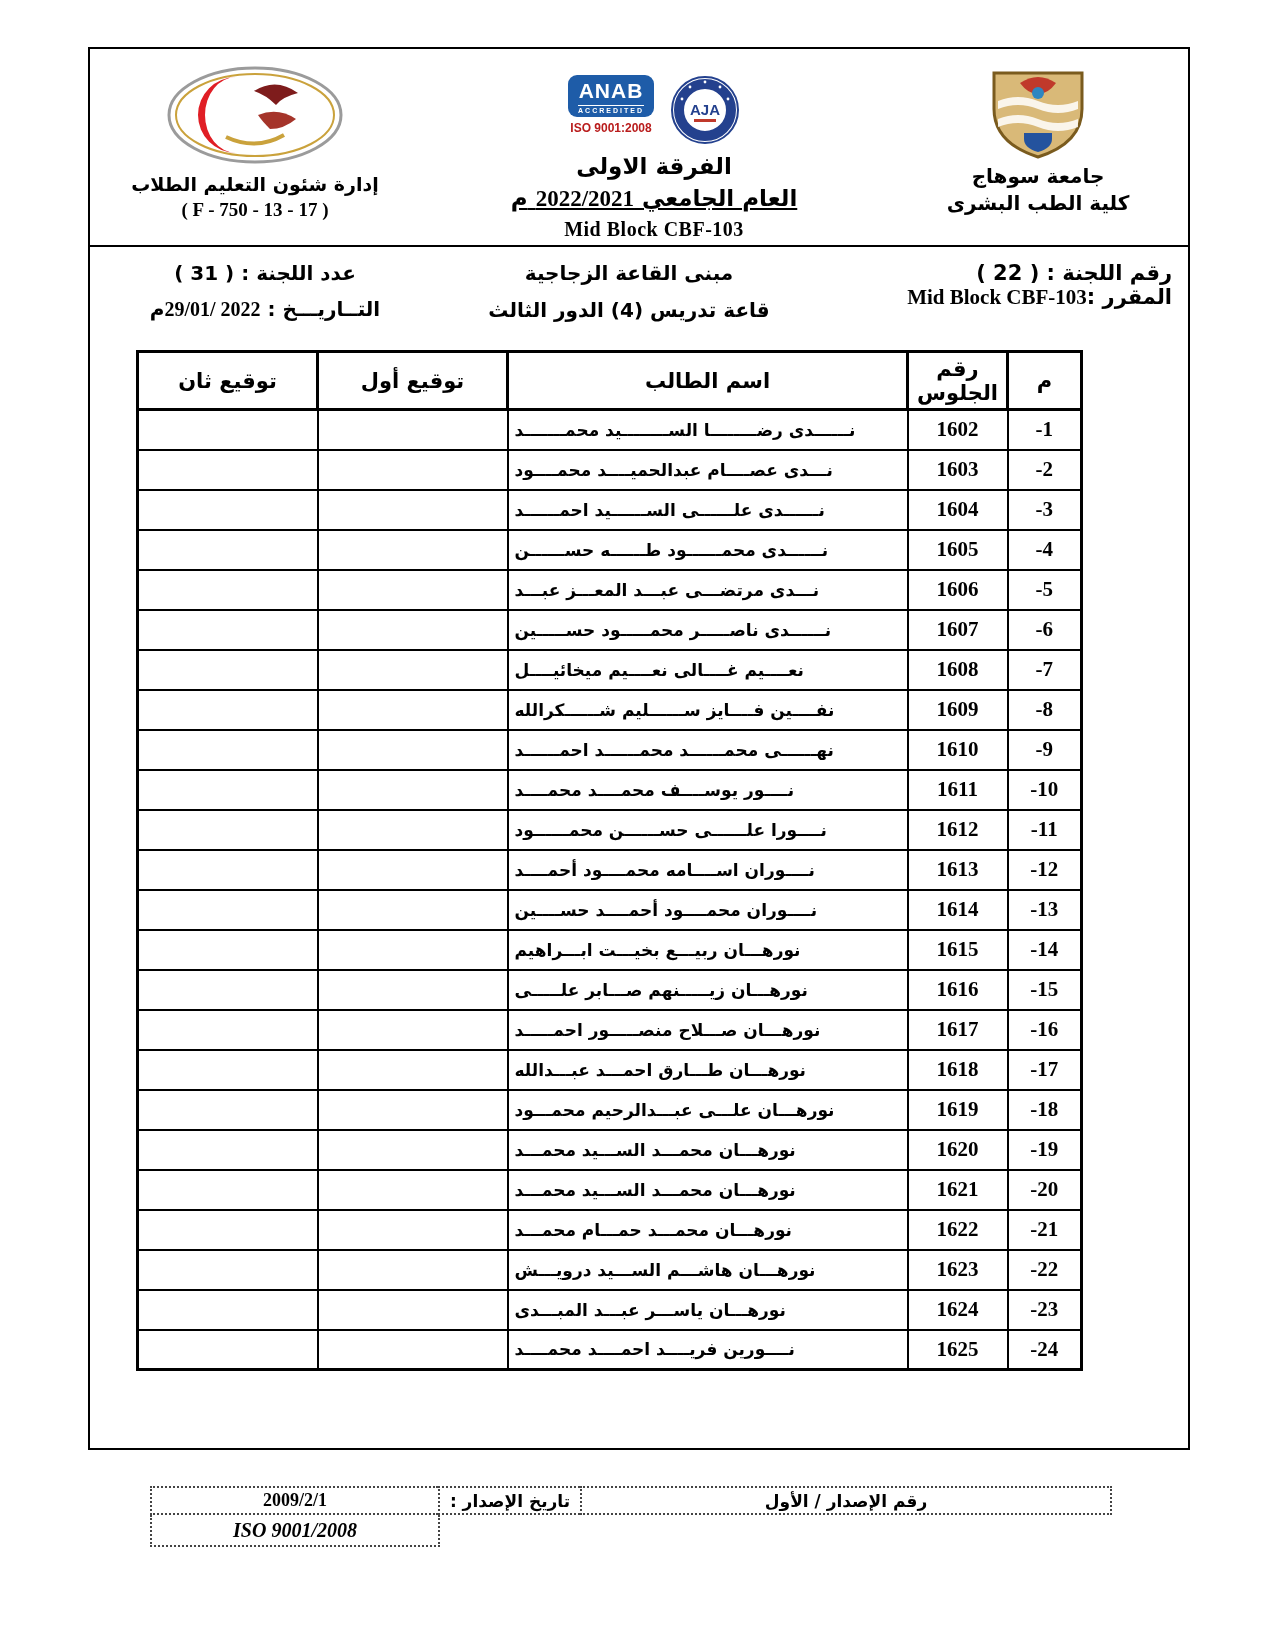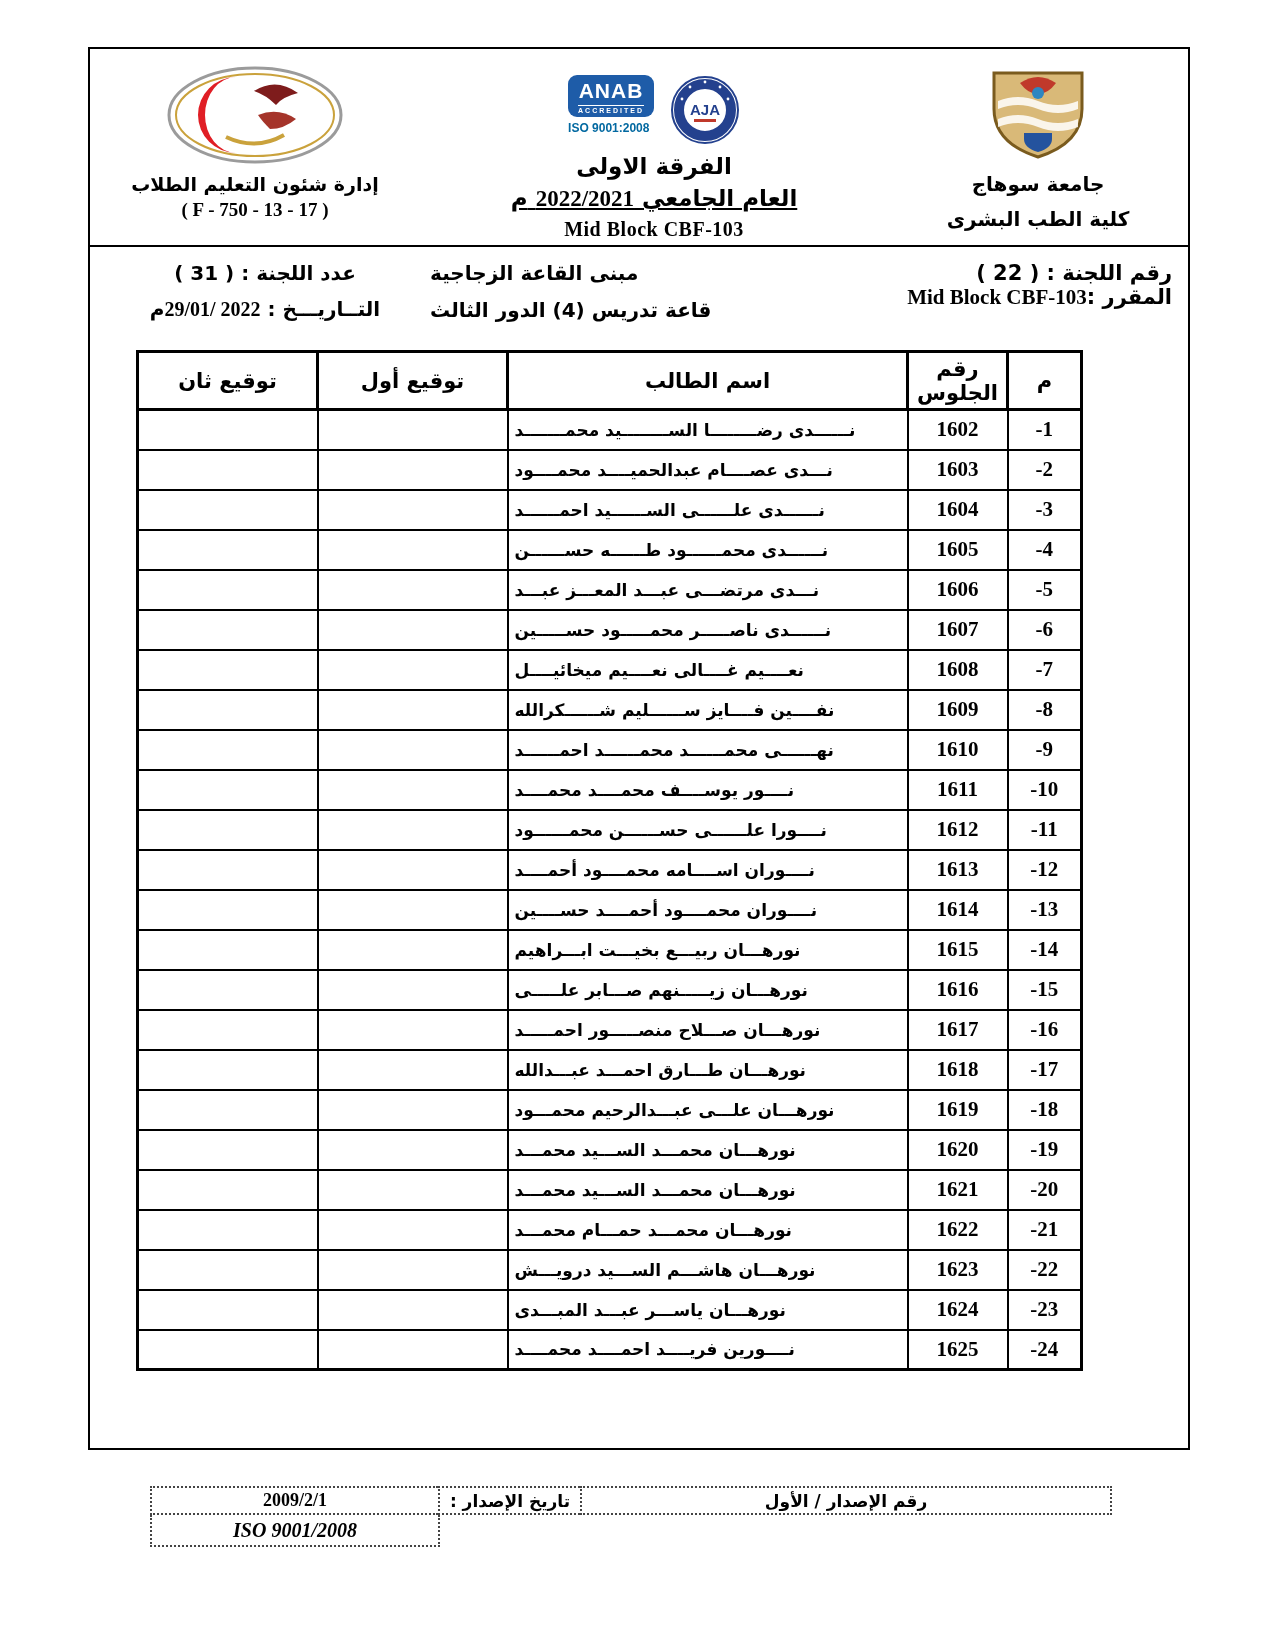--- a/index.html
+++ b/index.html
@@ -13,44 +13,44 @@
 
   
   .frame {
     position:absolute; left:88px; top:47px;
     width:1102px; height:1403px;
     border:2px solid #000; background:#fff;
   }
 
   
   .header-band { display:flex; height:198px; border-bottom:2px solid #000; }
-  .h-univ  { width:300px; display:flex; flex-direction:column; align-items:center; padding-top:20px; gap:11px; }
+  .h-univ  { width:300px; display:flex; flex-direction:column; align-items:center; padding-top:20px; gap:3px; }
   .h-center{ flex:1; display:flex; flex-direction:column; align-items:center; padding-top:26px; }
   .h-dept  { width:330px; display:flex; flex-direction:column; align-items:center; padding-top:16px; }
 
   .univ-name, .faculty-name { font-size:20px; }
   .logo-row { display:flex; direction:ltr; align-items:flex-start; gap:16px; }
-  .anab { display:flex; flex-direction:column; }
+  .anab { display:flex; flex-direction:column; align-items:center; }
   .anab-box { background:#1e5ca8; color:#fff; border-radius:9px; padding:4px 10px 3px; text-align:center; min-width:80px; }
   .anab-word { font-size:21px; font-weight:bold; letter-spacing:1px; font-family:"Liberation Sans",sans-serif; }
   .anab-sub  { font-size:7px; letter-spacing:2px; border-top:1px solid #fff; margin-top:2px; padding-top:1px; font-family:"Liberation Sans",sans-serif; }
-  .anab-iso  { color:#0369a1; font-size:12px; font-weight:bold; margin-top:4px; font-family:"Liberation Sans",sans-serif; }
+  .anab-iso  { color:#b91c1c; font-size:12px; font-weight:bold; margin-top:4px; font-family:"Liberation Sans",sans-serif; }
 
   .grade { font-size:23px; margin-top:8px; }
   .year  { font-size:23px; margin-top:6px;text-decoration:underline; }
   .block-title { font-size:20px; margin-top:6px; letter-spacing:0.5px; }
   .latin { font-family:"Liberation Serif",serif; direction:ltr; unicode-bidi:isolate; }
 
   .dept-name { font-size:19px; margin-top:8px; }
   .form-code { font-size:19px; margin-top:4px; }
 
   
   .info-band { height:103px; display:flex; padding:14px 10px 0; }
   .i-right  { width:350px; padding-right:6px; display:flex; flex-direction:column; text-align:right; font-size:21px; }
-  .i-center { flex:1; text-align:center; display:flex; flex-direction:column; gap:13px; font-size:20px;align-items:flex-end; }
+  .i-center { flex:1; text-align:center; display:flex; flex-direction:column; gap:13px; font-size:20px; }
   .i-left   { width:330px; text-align:center; display:flex; flex-direction:column; gap:12px; font-size:20px; }
 
   
   table.roster {
     border-collapse:collapse; table-layout:fixed;
     width:944px; margin:0 105px 0 auto;
     border:3px solid #000;
   }
   .roster th {
     border:3px solid #000; height:58px;

